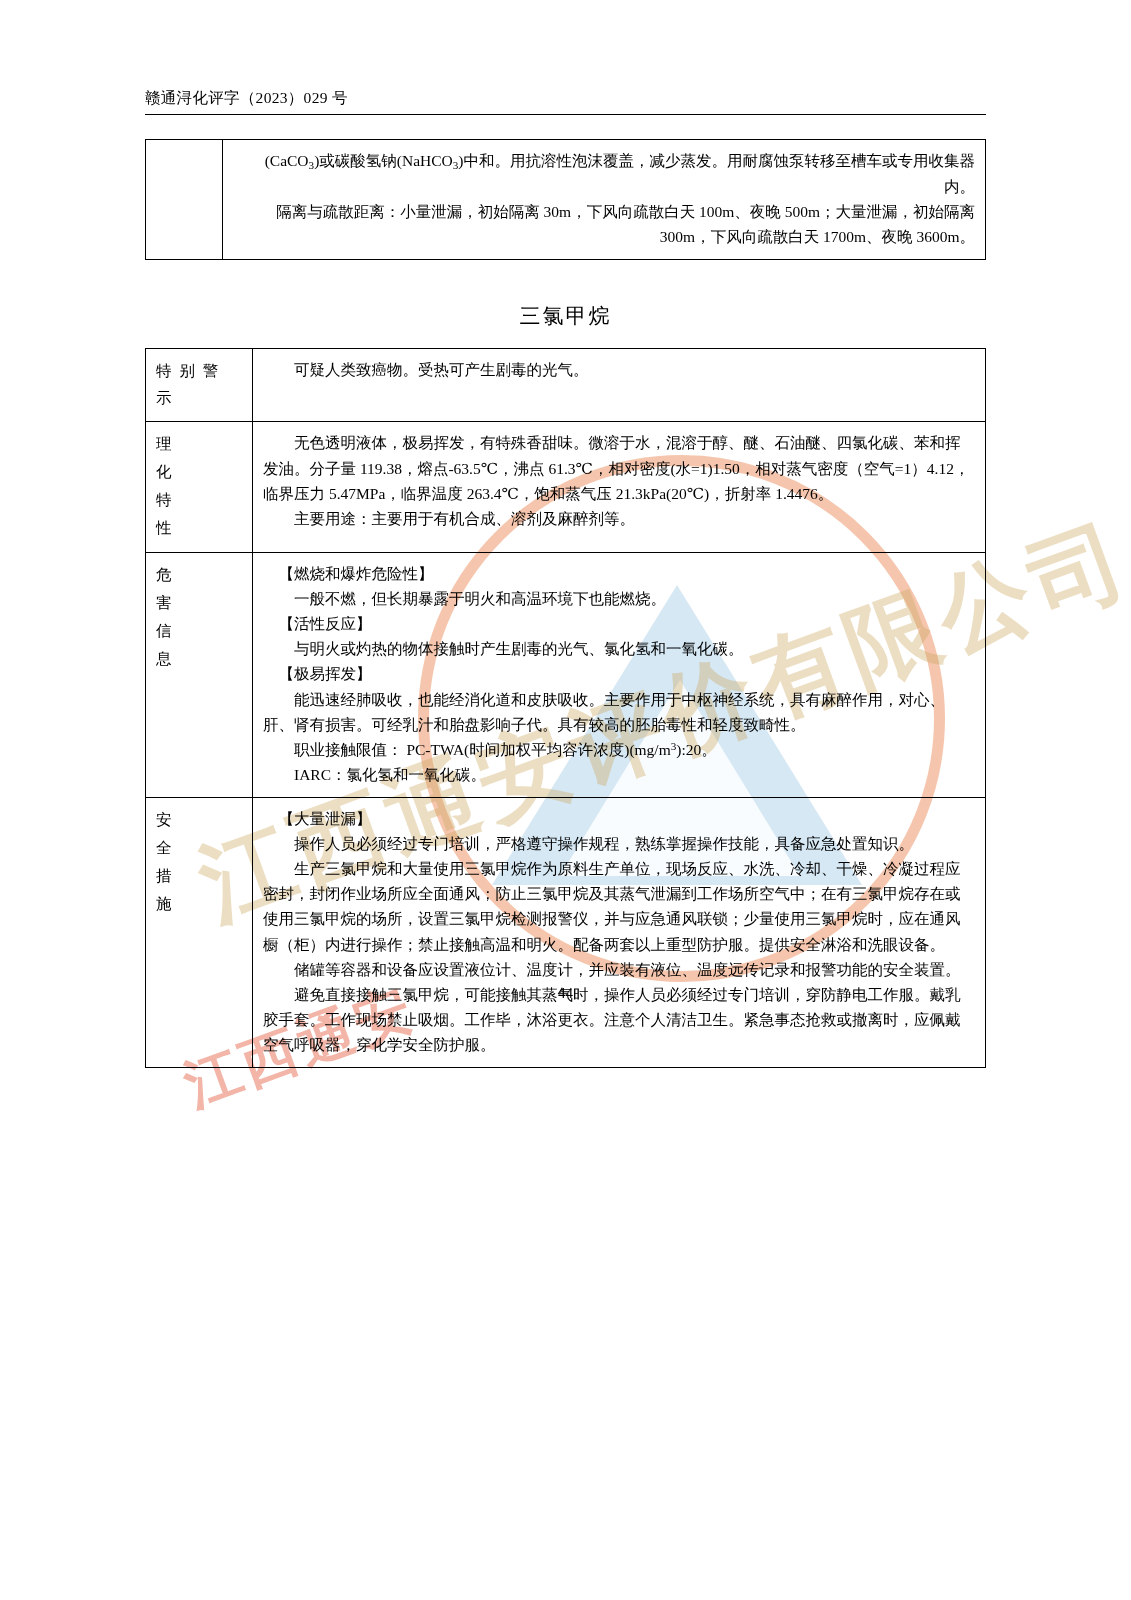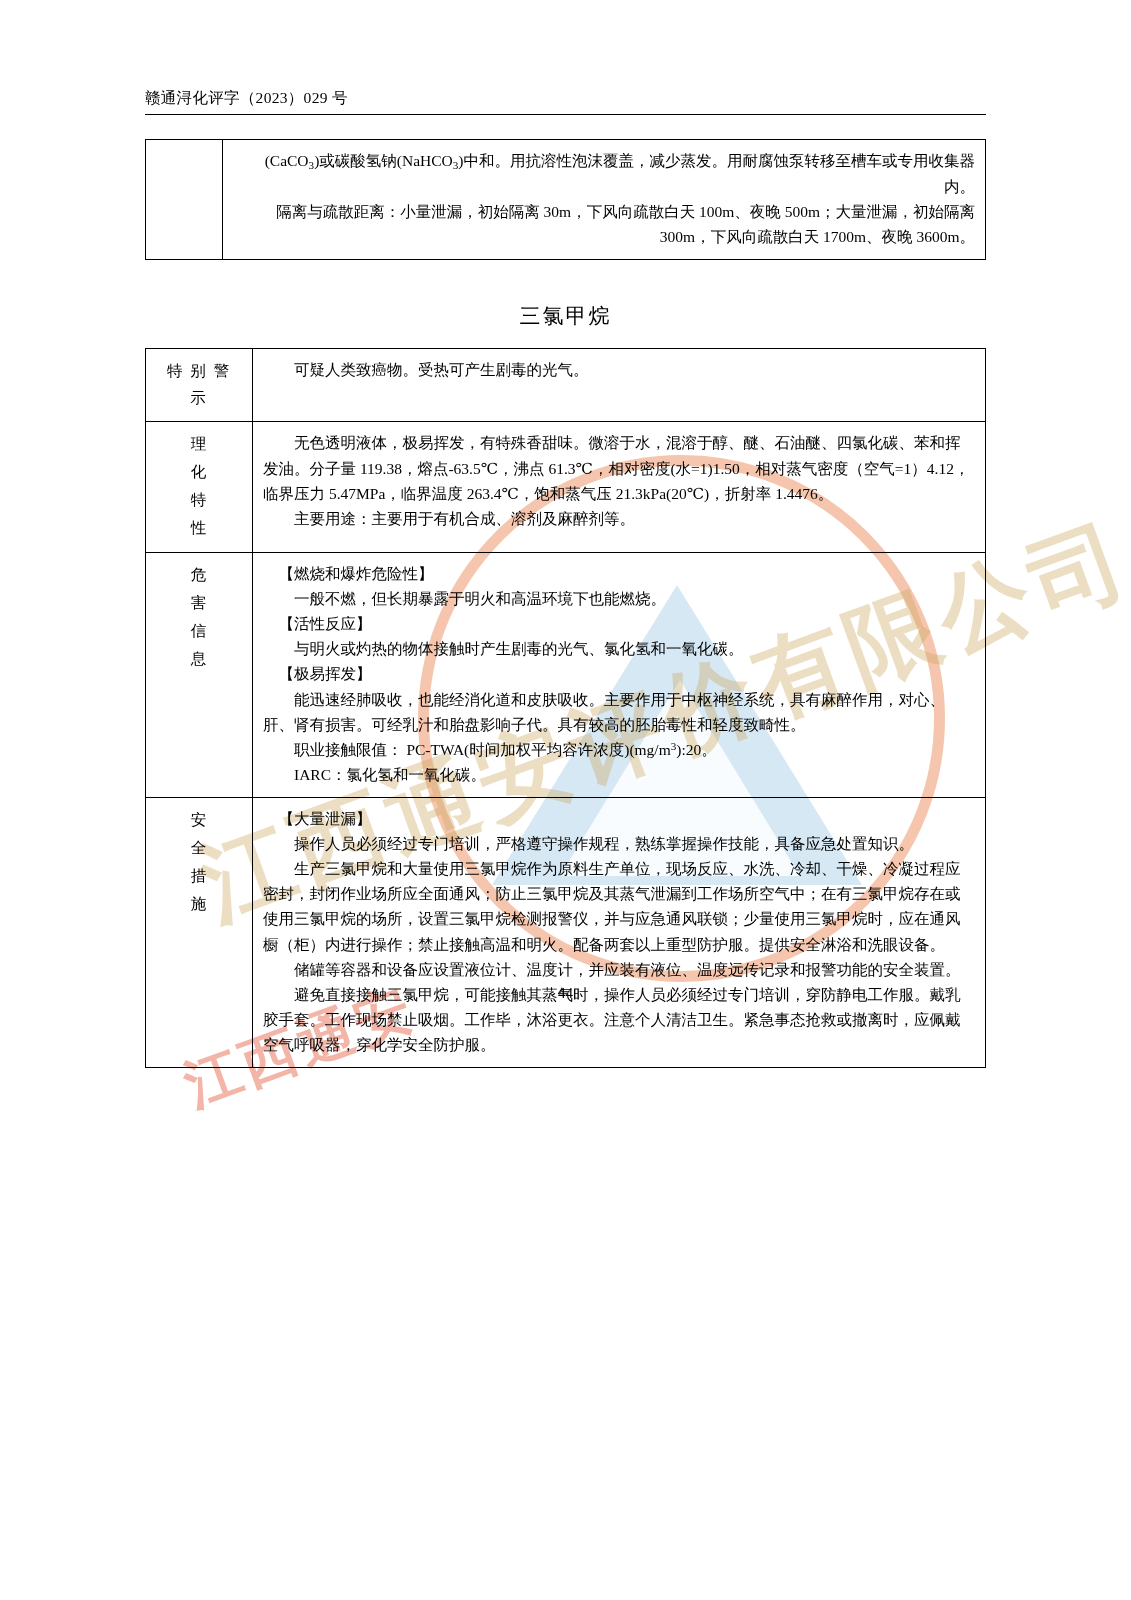--- a/index.html
+++ b/index.html
@@ -49,21 +49,20 @@
   }
   table.doc td {
     border: 1px solid #000;
     vertical-align: top;
     padding: 8px 10px 10px 10px;
     font-size: 15.5px;
     line-height: 1.62;
   }
   td.label {
     width: 86px;
-    text-align: center;
     vertical-align: middle;
     padding: 10px 6px;
     font-size: 15.5px;
     letter-spacing: 1px;
   }
   .label-v {
     display: inline-block;
     line-height: 1.75;
     letter-spacing: 2px;
   }

